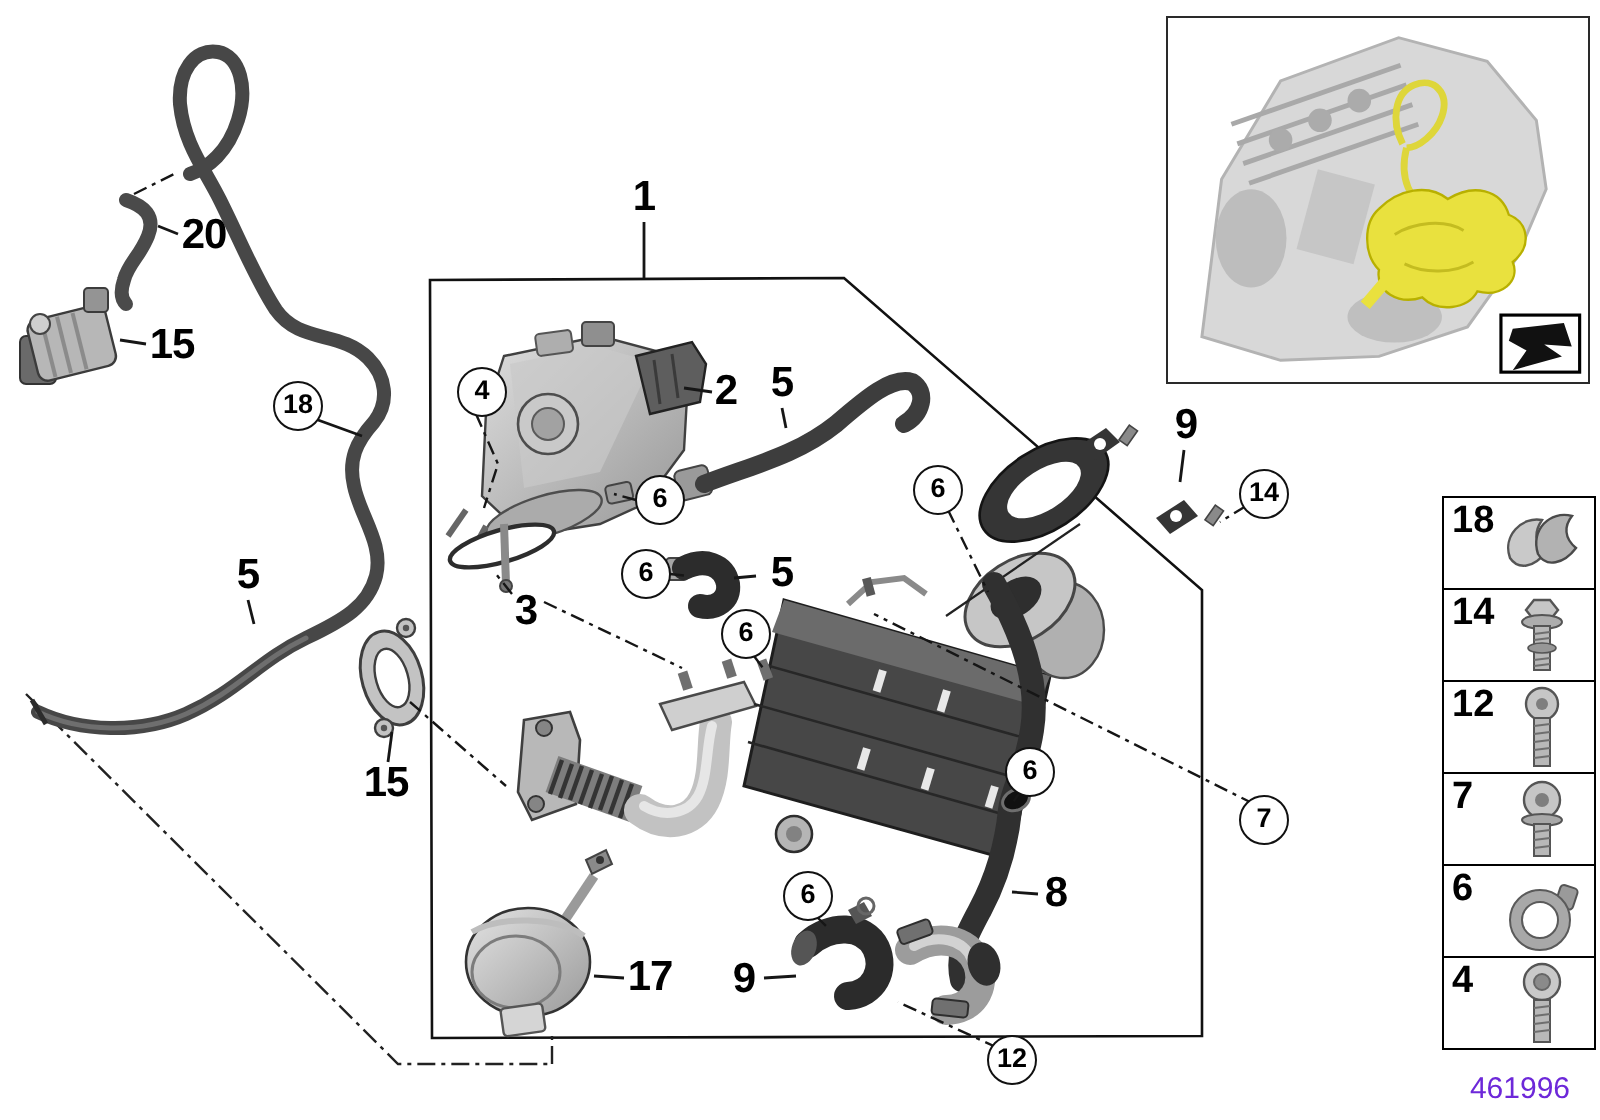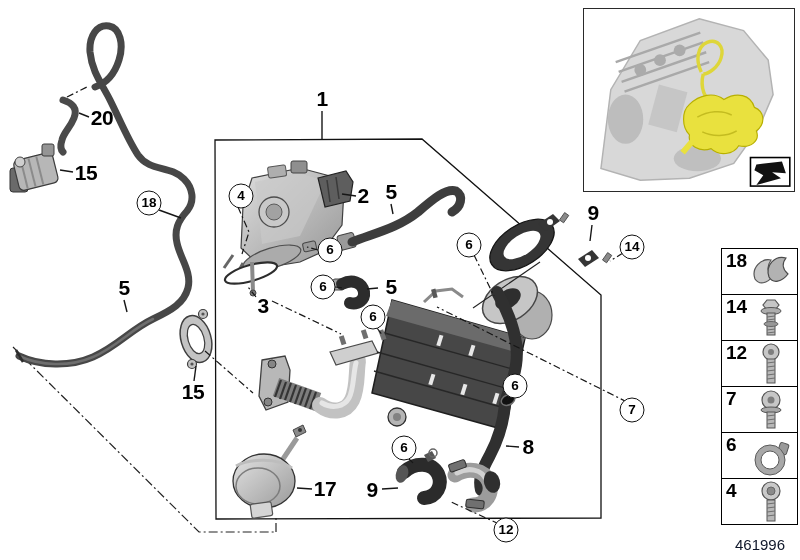--- a/index.html
+++ b/index.html
@@ -31,21 +31,21 @@
     position:absolute; left:4px; top:1px; font-weight:bold; font-size:19px; color:#000;
   }
   .legend .ic { position:absolute; right:2px; top:2px; }
   .thumb {
     position:absolute; left:583px; top:8px; width:212px; height:184px;
     border:1.5px solid #2a2a2a; background:#fff; box-sizing:border-box;
     cursor:pointer; z-index:4;
   }
   .partnum {
     position:absolute; left:721px; top:536px; width:78px; text-align:center;
-    font-size:15px; color:#0f172a; z-index:6;
+    font-size:15px; color:#6d28d9; z-index:6;
   }
 </style>
 </head>
 <body>
 
 <div class="page">
 
   <svg class="art" width="800" height="560" viewBox="0 0 800 560">
     <defs>
       <linearGradient id="gValve" x1="0" y1="0" x2="1" y2="1">

